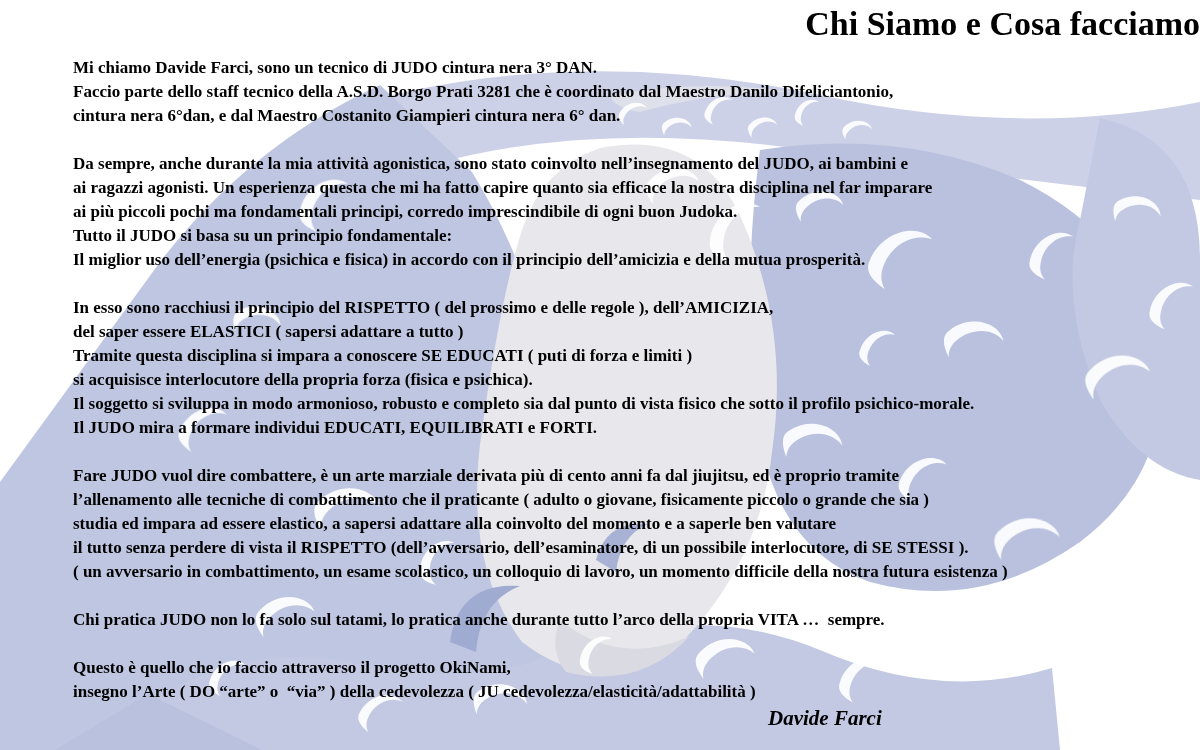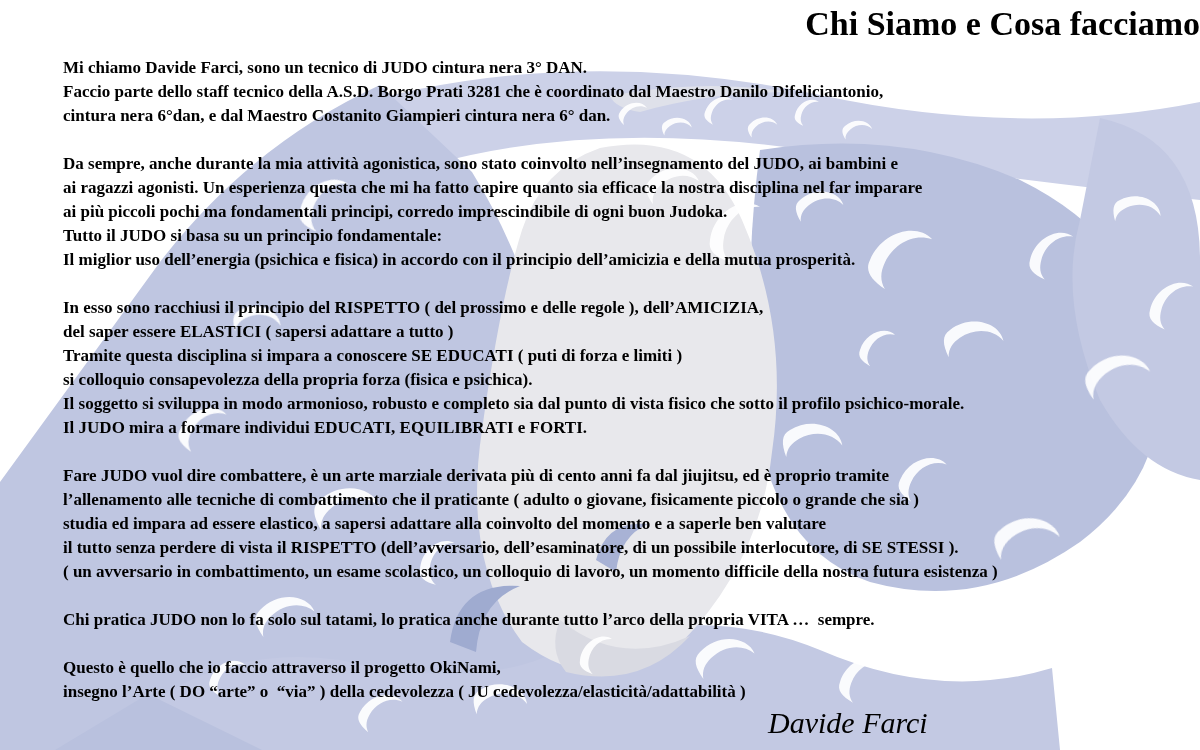--- a/index.html
+++ b/index.html
@@ -22,26 +22,26 @@
     font-size:34px;
     font-weight:700;
     letter-spacing:0px;
   }
   .body-text{
     position:absolute;top:56px;left:63px;width:1130px;
     font-size:17px;
     font-weight:700;
     line-height:24px;
   }
-  .paragraph{margin:0 0 24px 0;}
+  .paragraph{margin:0 0 24px 10px;}
   .line{white-space:pre;}
   .signature{
     position:absolute;top:706px;left:768px;
-    font-size:30px;
-    font-weight:400;
+    font-size:21px;
+    font-weight:700;
     font-style:italic;
     white-space:pre;
   }
 </style>
 </head>
 <body>
 
 <div class="page">
 
   <svg class="watermark" viewBox="0 0 1200 750" xmlns="http://www.w3.org/2000/svg" aria-hidden="true">
@@ -115,21 +115,21 @@
         <div class="line">Da sempre, anche durante la mia attività agonistica, sono stato coinvolto nell’insegnamento del JUDO, ai bambini e</div>
         <div class="line">ai ragazzi agonisti. Un esperienza questa che mi ha fatto capire quanto sia efficace la nostra disciplina nel far imparare</div>
         <div class="line">ai più piccoli pochi ma fondamentali principi, corredo imprescindibile di ogni buon Judoka.</div>
         <div class="line">Tutto il JUDO si basa su un principio fondamentale:</div>
         <div class="line">Il miglior uso dell’energia (psichica e fisica) in accordo con il principio dell’amicizia e della mutua prosperità.</div>
       </div>
       <div class="paragraph">
         <div class="line">In esso sono racchiusi il principio del RISPETTO ( del prossimo e delle regole ), dell’AMICIZIA,</div>
         <div class="line">del saper essere ELASTICI ( sapersi adattare a tutto )</div>
         <div class="line">Tramite questa disciplina si impara a conoscere SE EDUCATI ( puti di forza e limiti )</div>
-        <div class="line">si colloquio consapevolezza della propria forza (fisica e psichica).</div>
+        <div class="line">si acquisisce interlocutore della propria forza (fisica e psichica).</div>
         <div class="line">Il soggetto si sviluppa in modo armonioso, robusto e completo sia dal punto di vista fisico che sotto il profilo psichico-morale.</div>
         <div class="line">Il JUDO mira a formare individui EDUCATI, EQUILIBRATI e FORTI.</div>
       </div>
       <div class="paragraph">
         <div class="line">Fare JUDO vuol dire combattere, è un arte marziale derivata più di cento anni fa dal jiujitsu, ed è proprio tramite</div>
         <div class="line">l’allenamento alle tecniche di combattimento che il praticante ( adulto o giovane, fisicamente piccolo o grande che sia )</div>
         <div class="line">studia ed impara ad essere elastico, a sapersi adattare alla coinvolto del momento e a saperle ben valutare</div>
         <div class="line">il tutto senza perdere di vista il RISPETTO (dell’avversario, dell’esaminatore, di un possibile interlocutore, di SE STESSI ).</div>
         <div class="line">( un avversario in combattimento, un esame scolastico, un colloquio di lavoro, un momento difficile della nostra futura esistenza )</div>
       </div>

